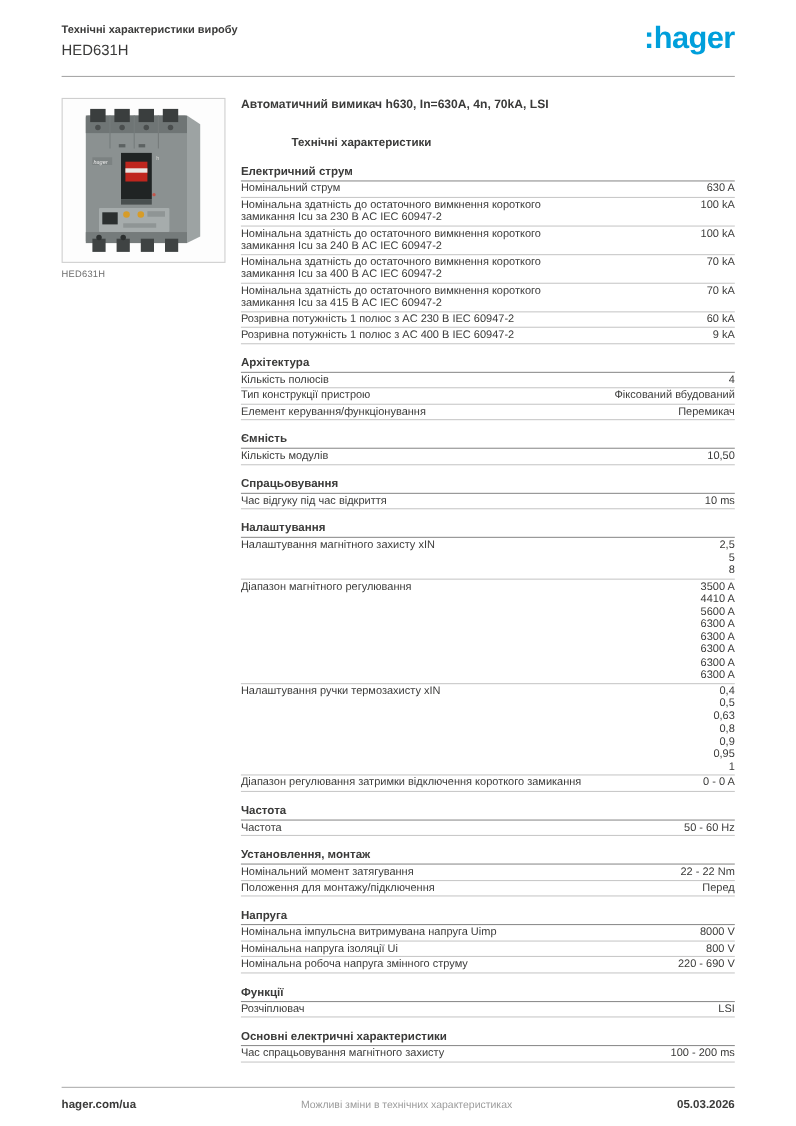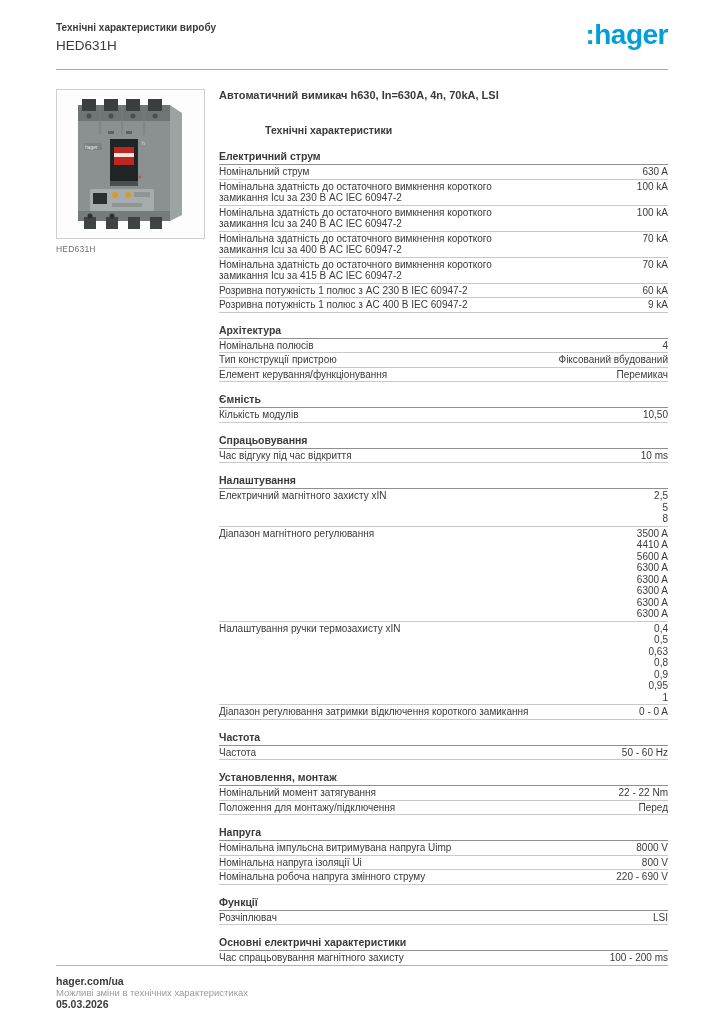--- a/index.html
+++ b/index.html
@@ -47,21 +47,21 @@
     font-size: 10px; line-height: 11.5px;
   }
   .row-label { max-width: 72%; }
   .row-value { text-align: right; white-space: pre-line; flex: 1; padding-left: 8px; }
 
   
   .doc-footer {
     position: absolute; left: 56px; right: 56px; bottom: 14px; background: #fff;
   }
   .footer-rule { border: none; border-top: 1px solid #b0b0b0; margin-bottom: 9px; }
-  .footer-line { display: flex; justify-content: space-between; align-items: baseline; flex-direction: column; }
+  .footer-line { display: flex; justify-content: space-between; align-items: baseline; }
   .footer-left { font-size: 10.5px; font-weight: bold; color: #3a3a39; text-decoration: none; }
   .footer-center { font-size: 9.5px; color: #9b9b9b; }
   .footer-right { font-size: 10.5px; font-weight: bold; }
 </style>
 </head>
 <body>
 
 <div class="page">
 
   <div class="doc-header">
@@ -168,21 +168,21 @@
     <span class="row-label">Розривна потужність 1 полюс з AC 400 В IEC 60947-2</span>
     <span class="row-value">9 kA</span>
   </div>
 </div>
   </div>
 
   <div class="section">
     <div class="section-title">Архітектура</div>
     <div>
   <div class="row">
-    <span class="row-label">Номінальна полюсів</span>
+    <span class="row-label">Кількість полюсів</span>
     <span class="row-value">4</span>
   </div>
 
   <div class="row">
     <span class="row-label">Тип конструкції пристрою</span>
     <span class="row-value">Фіксований вбудований</span>
   </div>
 
   <div class="row">
     <span class="row-label">Елемент керування/функціонування</span>
@@ -208,21 +208,21 @@
     <span class="row-label">Час відгуку під час відкриття</span>
     <span class="row-value">10 ms</span>
   </div>
 </div>
   </div>
 
   <div class="section">
     <div class="section-title">Налаштування</div>
     <div>
   <div class="row">
-    <span class="row-label">Електричний магнітного захисту xIN</span>
+    <span class="row-label">Налаштування магнітного захисту xIN</span>
     <span class="row-value">2,5
 5
 8</span>
   </div>
 
   <div class="row">
     <span class="row-label">Діапазон магнітного регулювання</span>
     <span class="row-value">3500 A
 4410 A
 5600 A

